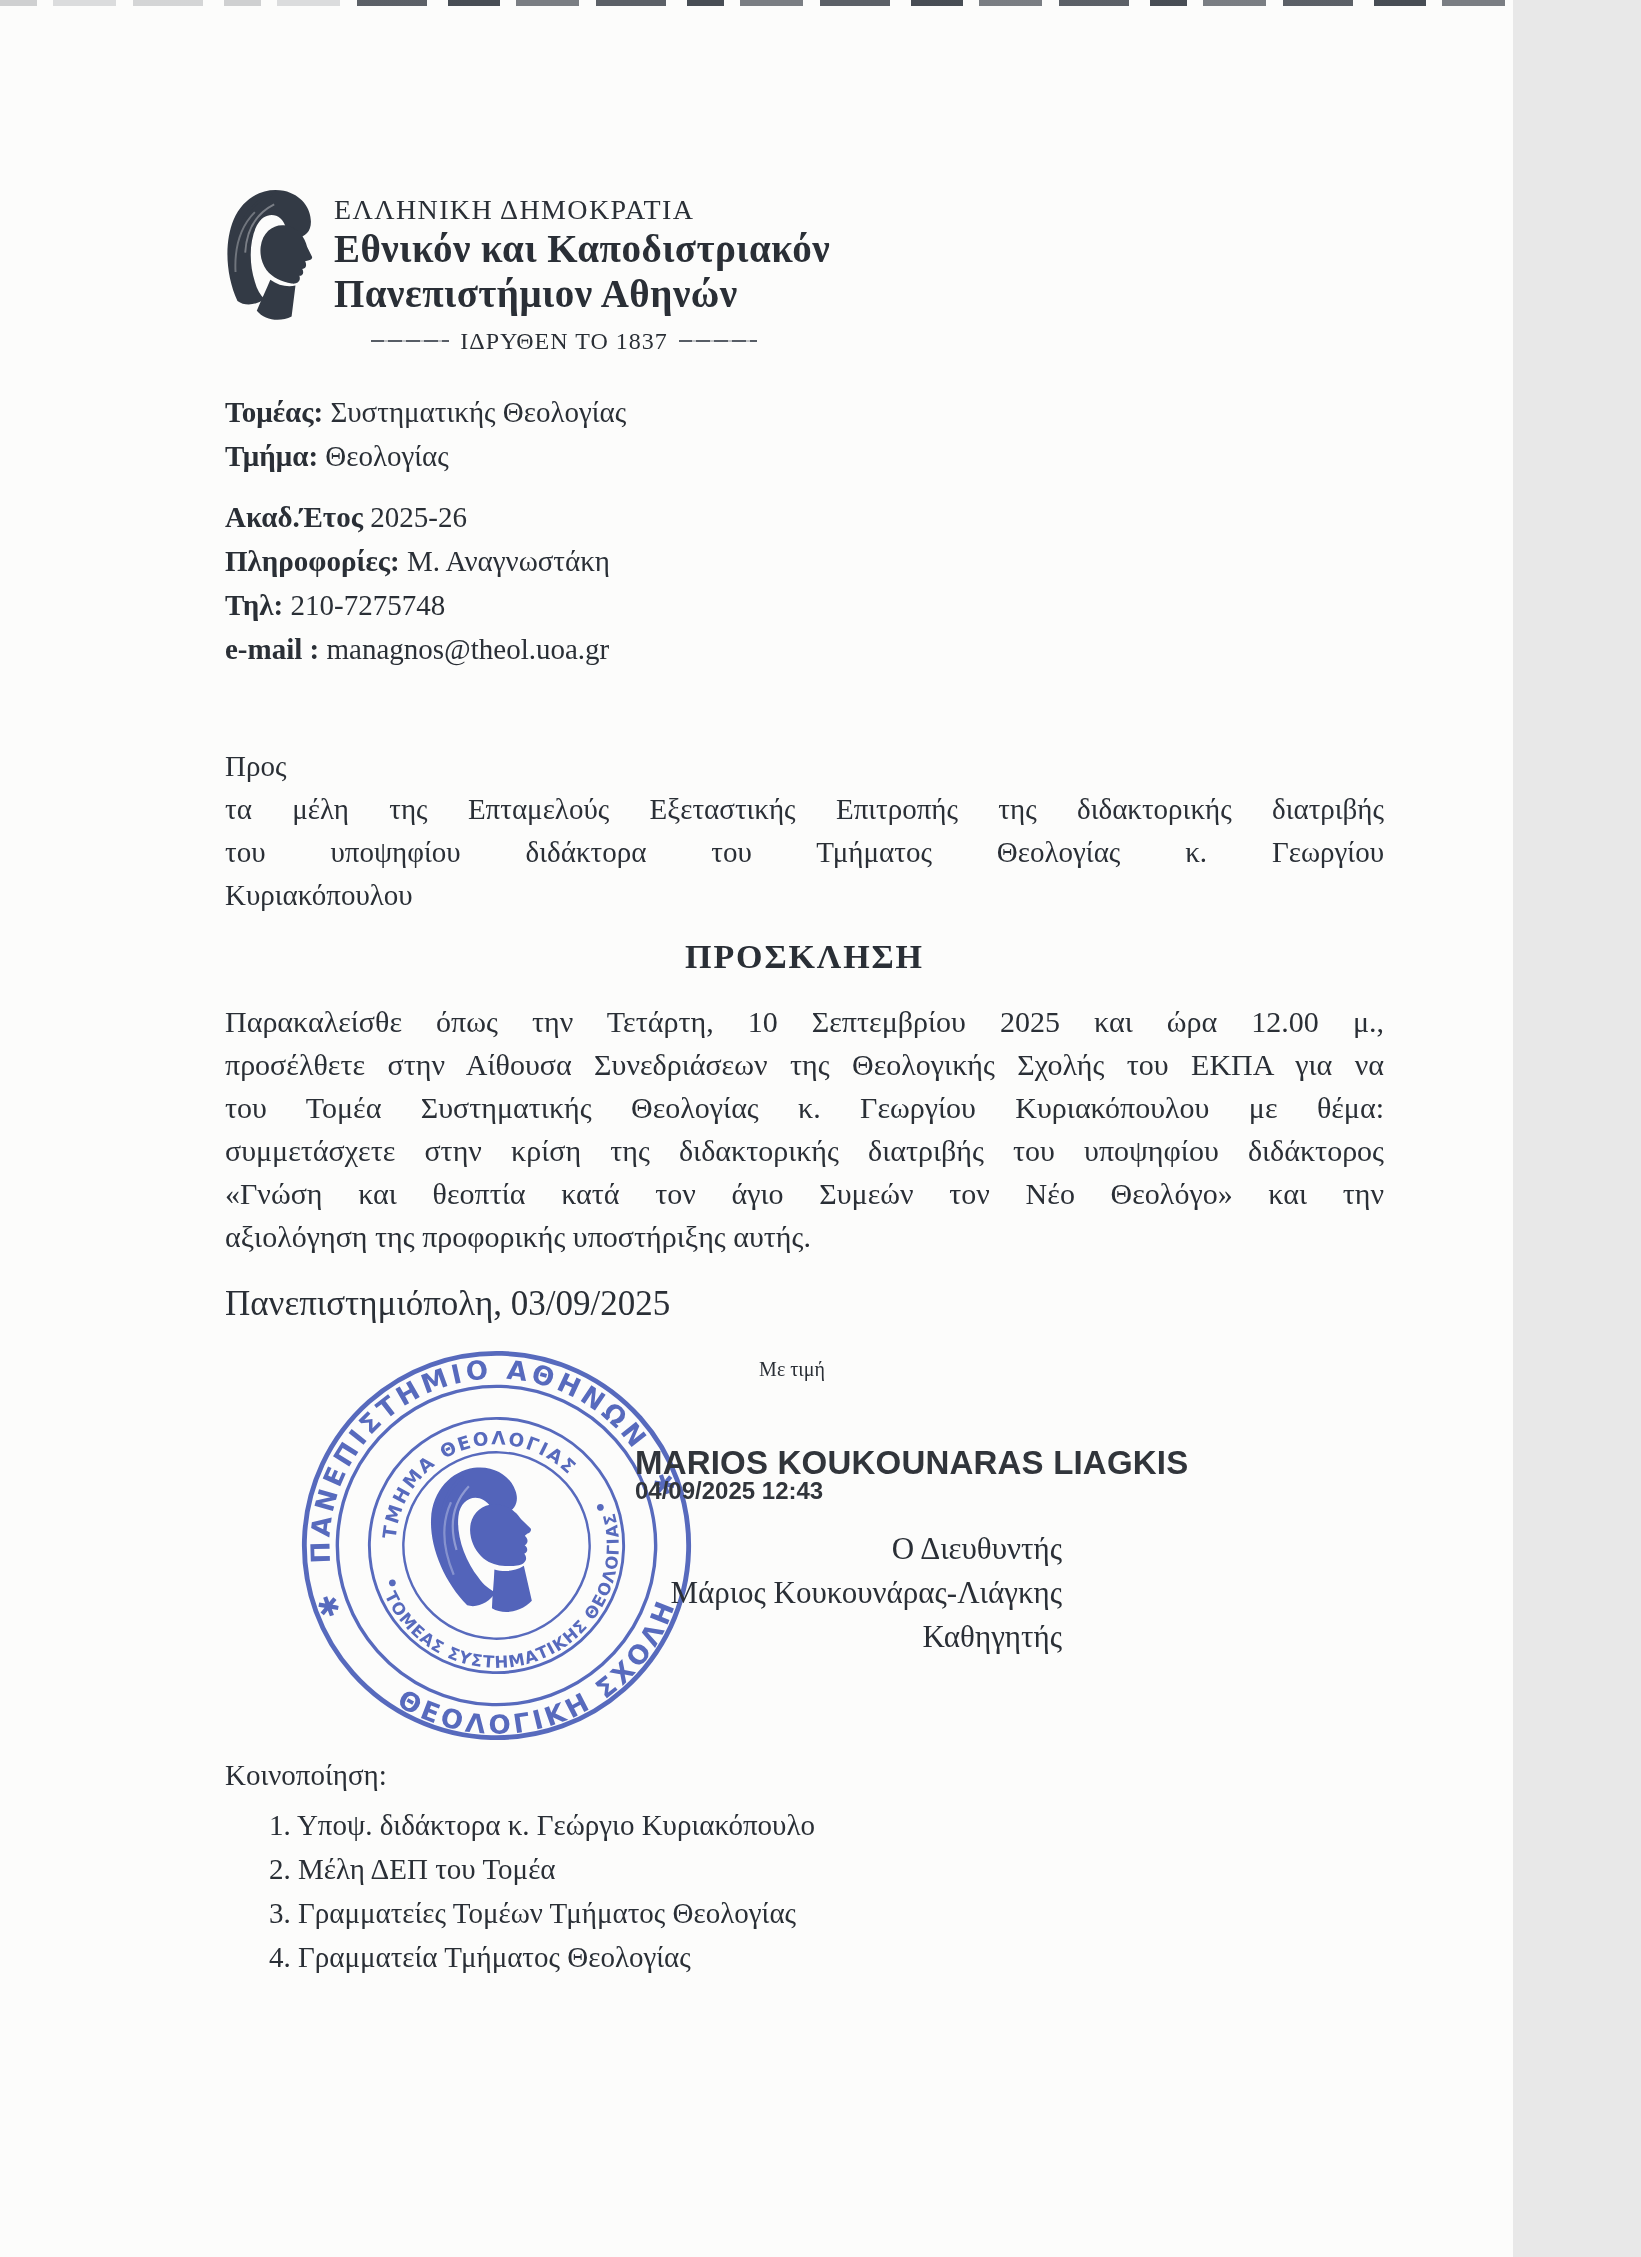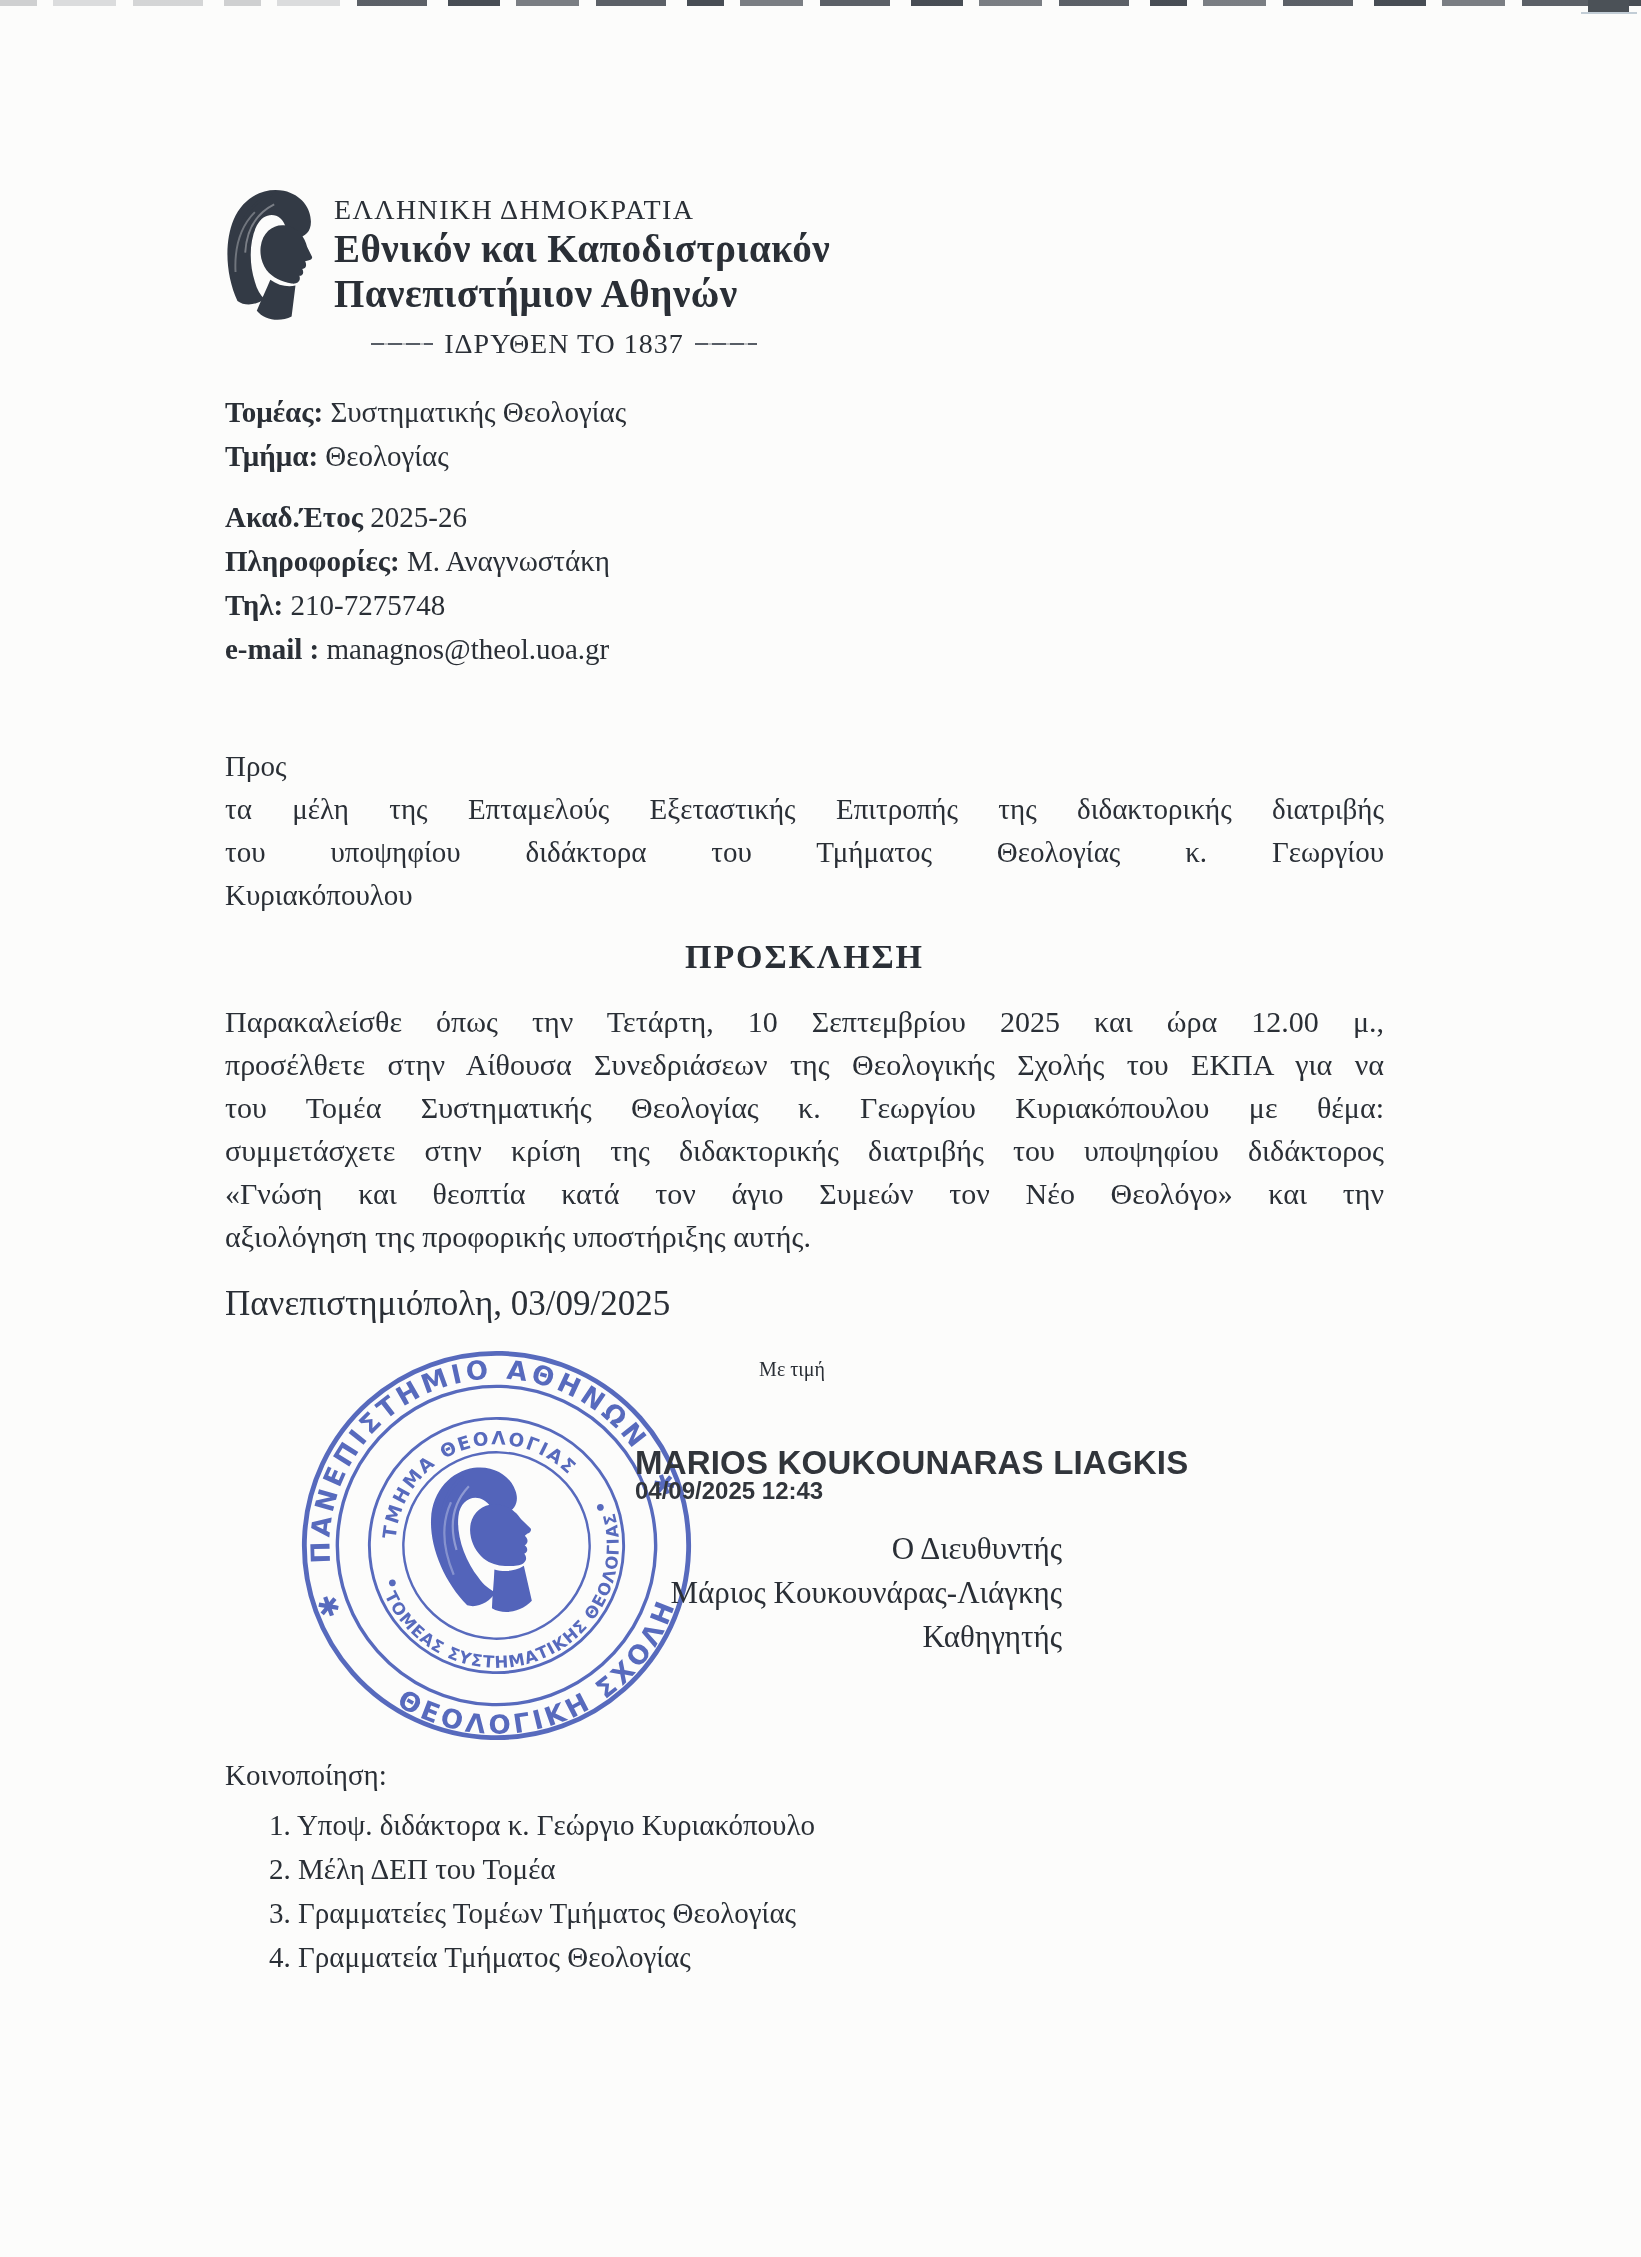--- a/index.html
+++ b/index.html
@@ -1,18 +1,18 @@
 <!DOCTYPE html>
 <html><head>
 <meta charset="utf-8">
 <style>
   html,body{margin:0;padding:0;background:#e8e8e8;}
   .page{
     position:relative;
-    width:1641px;height:2257px;
+    width:1513px;height:2257px;
     background:#fcfcfb;
     overflow:hidden;
     font-family:"Liberation Serif","DejaVu Serif",serif;
     color:#2a2f36;
   }
   
   .scan-strip{
     position:absolute;top:0;left:0;width:100%;height:5.8px;
     background:
       repeating-linear-gradient(90deg,
@@ -32,21 +32,21 @@
   }
 
   
   .logo{position:absolute;left:222px;top:185px;width:116px;height:145px;color:#333a45;}
   .header-text{position:absolute;left:334px;top:193px;width:618px;}
   .republic{font-size:28px;letter-spacing:1.4px;line-height:33px;}
   .uni-line{font-size:39px;font-weight:700;line-height:45px;letter-spacing:0.5px;}
   .founded-row{margin-top:11.6px;margin-left:37px;width:386px;display:flex;align-items:center;}
   .founded-row .dash{flex:1;height:0;border-top:2.9px solid #3a414b;opacity:.85;
      border-image:repeating-linear-gradient(90deg,#3a414b 0 13.5px,rgba(58,65,75,.35) 13.5px 17.4px) 1;}
-  .founded-row .founded-label{font-size:28px;letter-spacing:1px;padding:0 11.6px;white-space:nowrap;}
+  .founded-row .founded-label{font-size:24px;letter-spacing:1px;padding:0 11.6px;white-space:nowrap;}
 
   
   .info-block{position:absolute;left:225px;top:390px;font-size:29px;}
   .info-row{line-height:44px;white-space:nowrap;}
   .info-row .lbl{font-weight:700;}
   .info-row.spaced{margin-top:17px;}
 
   
   .recipient{position:absolute;left:225px;top:745px;width:1159px;font-size:29px;}
   .recipient div{line-height:43px;}

